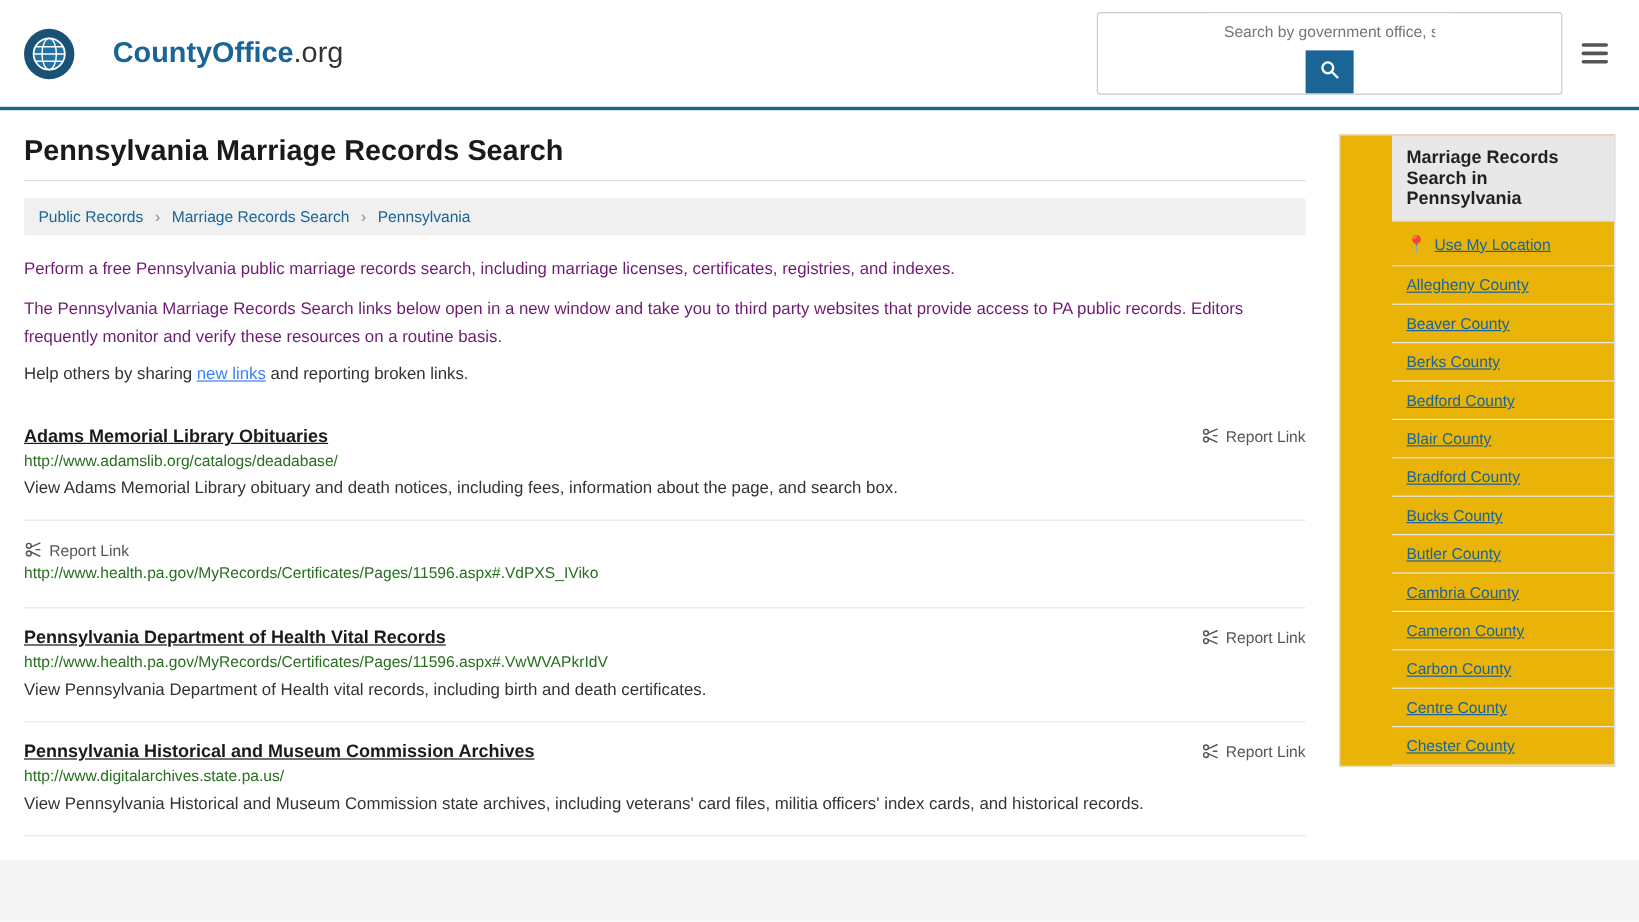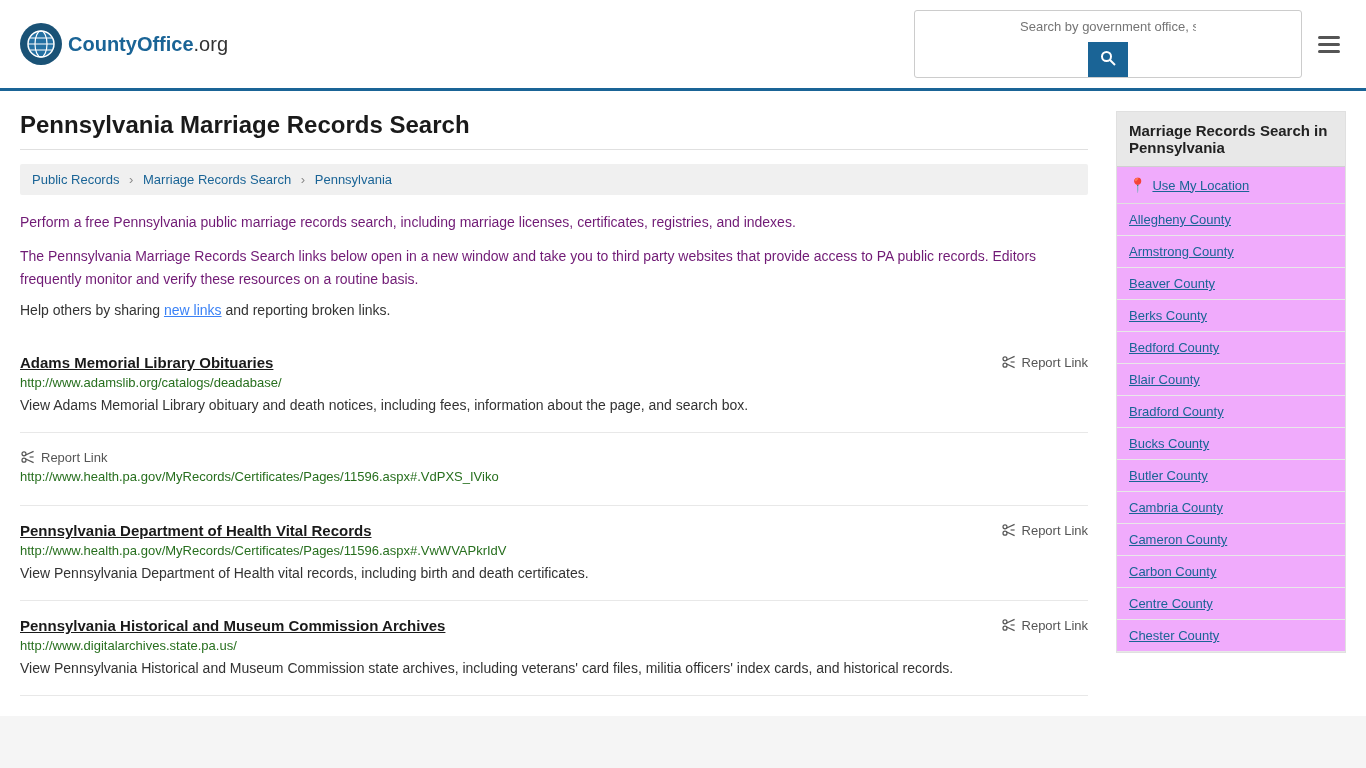--- a/index.html
+++ b/index.html
@@ -26,23 +26,24 @@
       background: #1a5276;
       display: flex;
       align-items: center;
       justify-content: center;
       color: white;
       font-size: 18px;
       font-weight: bold;
       overflow: hidden;
     }
     .logo-text {
-      font-size: 20px;
+      font-size: 24px;
       font-weight: bold;
       color: #333;
+      margin-left: 26px;
     }
     .logo-text span {
       color: #1a6496;
     }
     .header-right {
       display: flex;
       align-items: center;
       gap: 10px;
     }
     .search-bar {
@@ -180,22 +181,23 @@
       color: #333;
       line-height: 1.5;
     }
 
     
     .sidebar {
       width: 230px;
       flex-shrink: 0;
     }
     .sidebar-box {
-      background: #f0abfc;
+      background: #eab308;
       border: 1px solid #e0e0e0;
+      padding-left: 43px;
     }
     .sidebar-title {
       background: #e8e8e8;
       padding: 10px 12px;
       font-size: 15px;
       font-weight: bold;
       color: #222;
       border-bottom: 1px solid #d0d0d0;
     }
     .sidebar-location {
@@ -377,23 +379,20 @@
       <div class="sidebar-title">Marriage Records Search in Pennsylvania</div>
       <div class="sidebar-location">
         <span class="location-icon">📍</span>
         <a class="location-link" href="#">Use My Location</a>
       </div>
       <ul class="sidebar-county-list">
         <li>
             <a href="#">Allegheny County</a>
           </li>
         <li>
-            <a href="#">Armstrong County</a>
-          </li>
-        <li>
             <a href="#">Beaver County</a>
           </li>
         <li>
             <a href="#">Berks County</a>
           </li>
         <li>
             <a href="#">Bedford County</a>
           </li>
         <li>
             <a href="#">Blair County</a>

